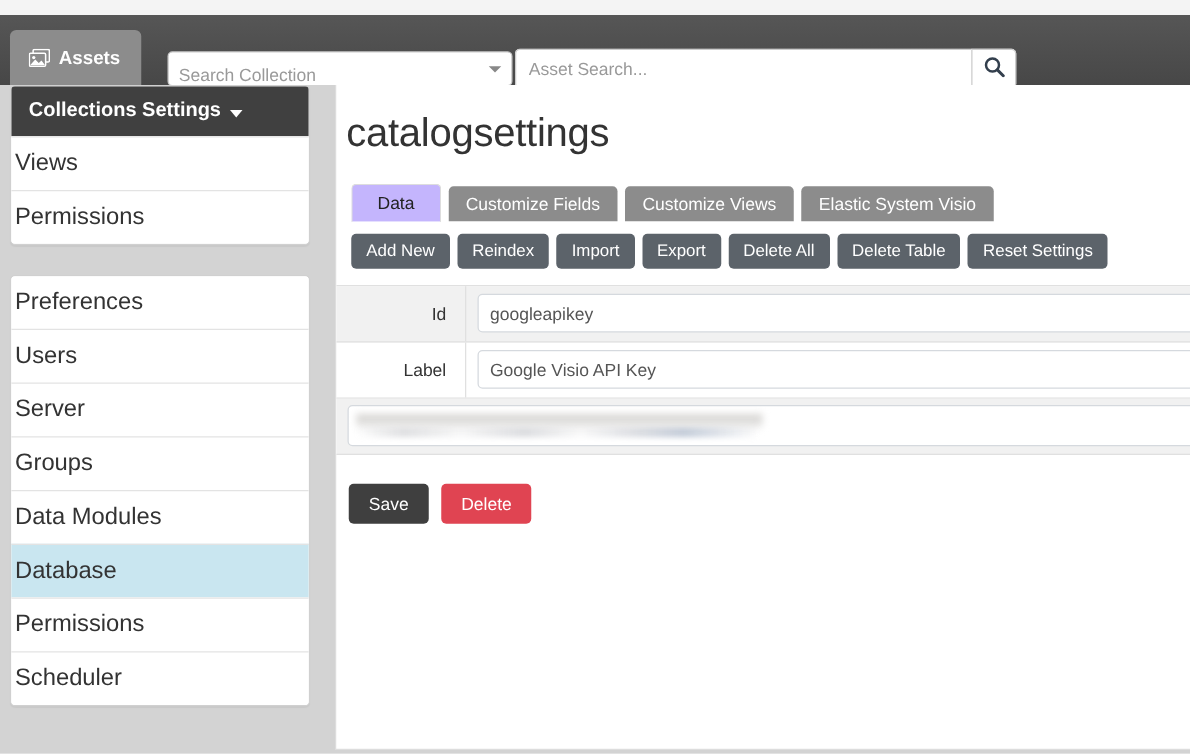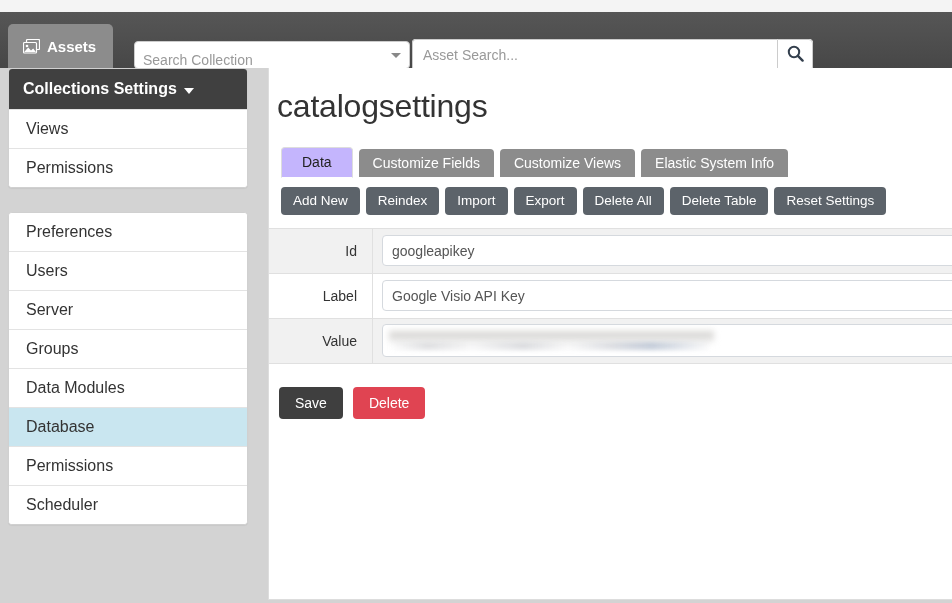--- a/index.html
+++ b/index.html
@@ -166,22 +166,22 @@
     gap: 7px;
   }
   .panel-head .caret {
     width: 0; height: 0;
     border-left: 5px solid transparent;
     border-right: 5px solid transparent;
     border-top: 6px solid #ffffff;
     margin-top: 3px;
   }
   .nav-item {
-    padding: 10px 17px;
-    font-size: 16px;
+    padding: 10px 3px;
+    font-size: 19px;
     color: #333333;
     border-top: 1px solid #e3e3e3;
     cursor: pointer;
     background: #ffffff;
   }
   .nav-item:first-of-type { border-top: 0; }
   .nav-item.active { background: #c9e6f0; }
 
   
   .content {
@@ -469,21 +469,21 @@
       <div class="tab active">
         <span>Data</span>
       </div>
       <div class="tab">
         <span>Customize Fields</span>
       </div>
       <div class="tab">
         <span>Customize Views</span>
       </div>
       <div class="tab">
-        <span>Elastic System Info</span>
+        <span>Elastic System Visio</span>
       </div>
     </div>
 
     <div class="toolbar">
       <button class="tb-btn">Add New</button>
       <button class="tb-btn">Reindex</button>
       <button class="tb-btn">Import</button>
       <button class="tb-btn">Export</button>
       <button class="tb-btn">Delete All</button>
       <button class="tb-btn">Delete Table</button>
@@ -500,21 +500,20 @@
       </div>
 
       <div class="form-row">
         <div class="form-label">Label</div>
         <div class="form-field">
           <input class="form-input" type="text" value="Google Visio API Key" style="">
         </div>
       </div>
 
       <div class="form-row shade">
-        <div class="form-label">Value</div>
         <div class="form-field">
           <div class="redacted-wrap">
             <div class="redacted-bar"></div>
             <div class="redacted-bar2"></div>
           </div>
         </div>
       </div>
 
     </div>
 

